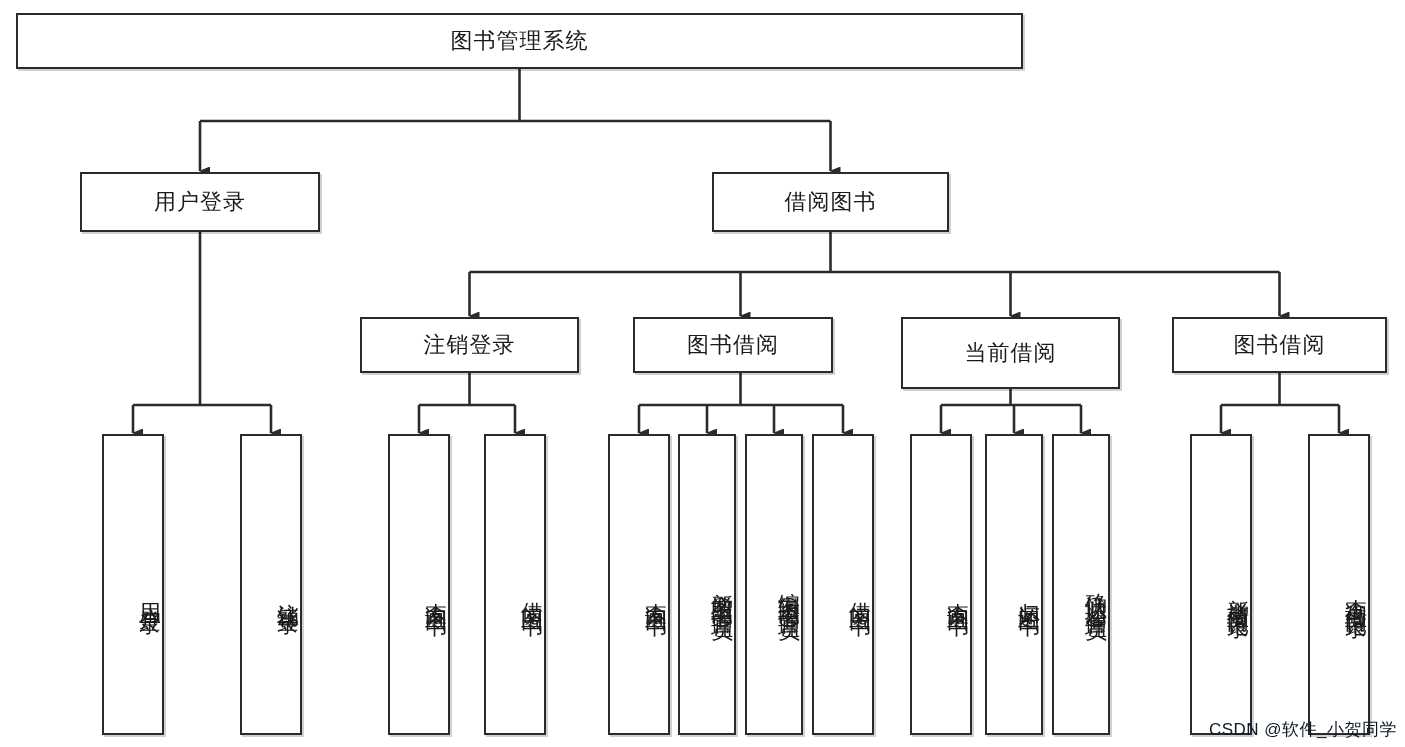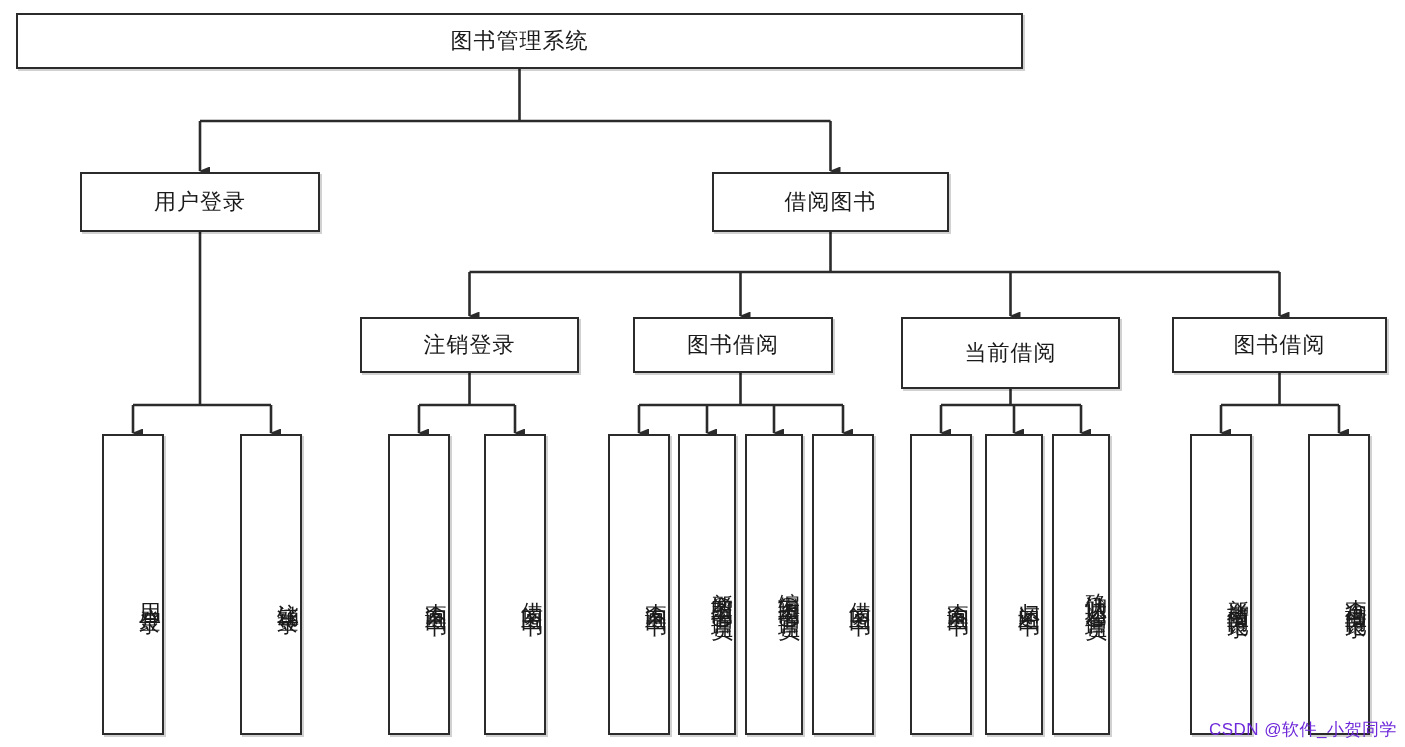--- a/index.html
+++ b/index.html
@@ -55,21 +55,21 @@
   }
   .node .lbl {
     display: block;
     white-space: pre-line;
   }
   #watermark {
     position: absolute;
     right: 8px;
     bottom: 6px;
     font-size: 17px;
-    color: #6d28d9;
+    color: #0f172a;
     letter-spacing: 0.5px;
     white-space: nowrap;
     user-select: none;
   }
 </style>
 </head>
 <body>
 
 <div id="canvas">
   <svg id="edges" viewBox="0 0 1405 747" preserveAspectRatio="none" aria-hidden="true">

